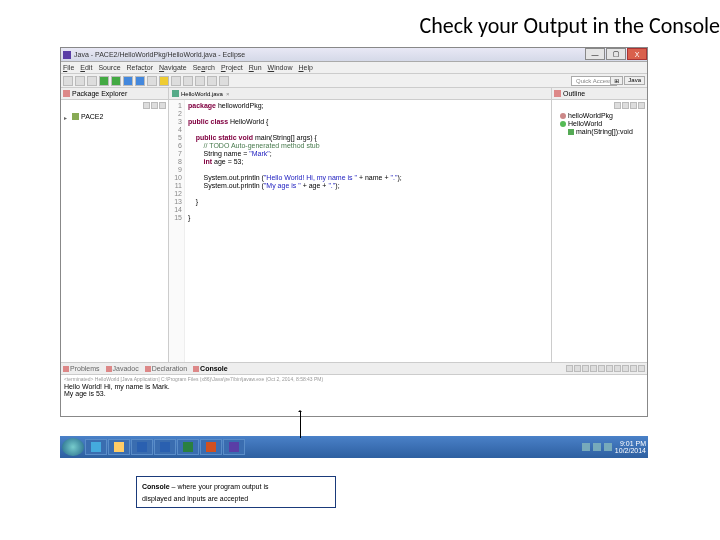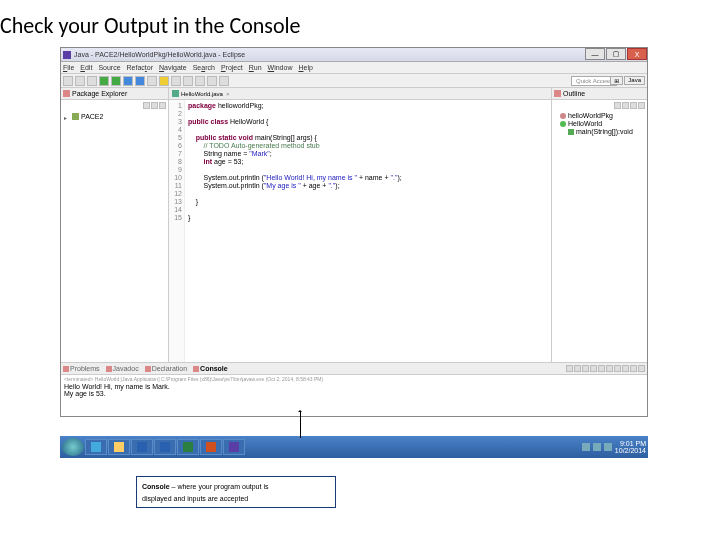--- a/index.html
+++ b/index.html
@@ -1,17 +1,17 @@
 <!DOCTYPE html>
 <html><head>
 <meta charset="utf-8">
 <style>
 *{margin:0;padding:0;box-sizing:border-box;font-family:Tahoma,Arial,sans-serif;font-size:7px}
 body{width:720px;height:540px;background:#fff;position:relative}
-.slide-title{font-family:Calibri,Arial;font-size:22px;font-weight:400;text-align:left;padding:12px 0 8px;color:#000}
+.slide-title{font-family:Calibri,Arial;font-size:22px;font-weight:400;text-align:right;padding:12px 0 8px;color:#000}
 .eclipse-window{margin:0 60px;border:1px solid #888;background:#f0f0f0;width:588px;height:370px;position:relative;overflow:hidden}
 .titlebar{height:14px;background:linear-gradient(#e8e8f5,#d5d9e8);border-bottom:1px solid #aaa;display:flex;align-items:center;padding:0 2px;position:relative}
 .titlebar-icon{width:8px;height:8px;background:#5a3ea6;margin-right:3px}
 .titlebar-text{font-size:7px;color:#333}
 .win-controls{position:absolute;right:0;top:0;display:flex;height:14px}
 .win-btn{width:20px;height:12px;border:1px solid #888;background:#e5e5e5;margin-left:1px;display:flex;align-items:center;justify-content:center;font-size:7px}
 .win-btn.close{background:#d9604c;color:#fff;border-color:#a33}
 .menubar{height:12px;background:#f0f0f0;display:flex;align-items:center;padding:0 2px;gap:6px;border-bottom:1px solid #ccc}
 .menubar span{font-size:7px;color:#333}
 .menubar span u{text-decoration:underline}

